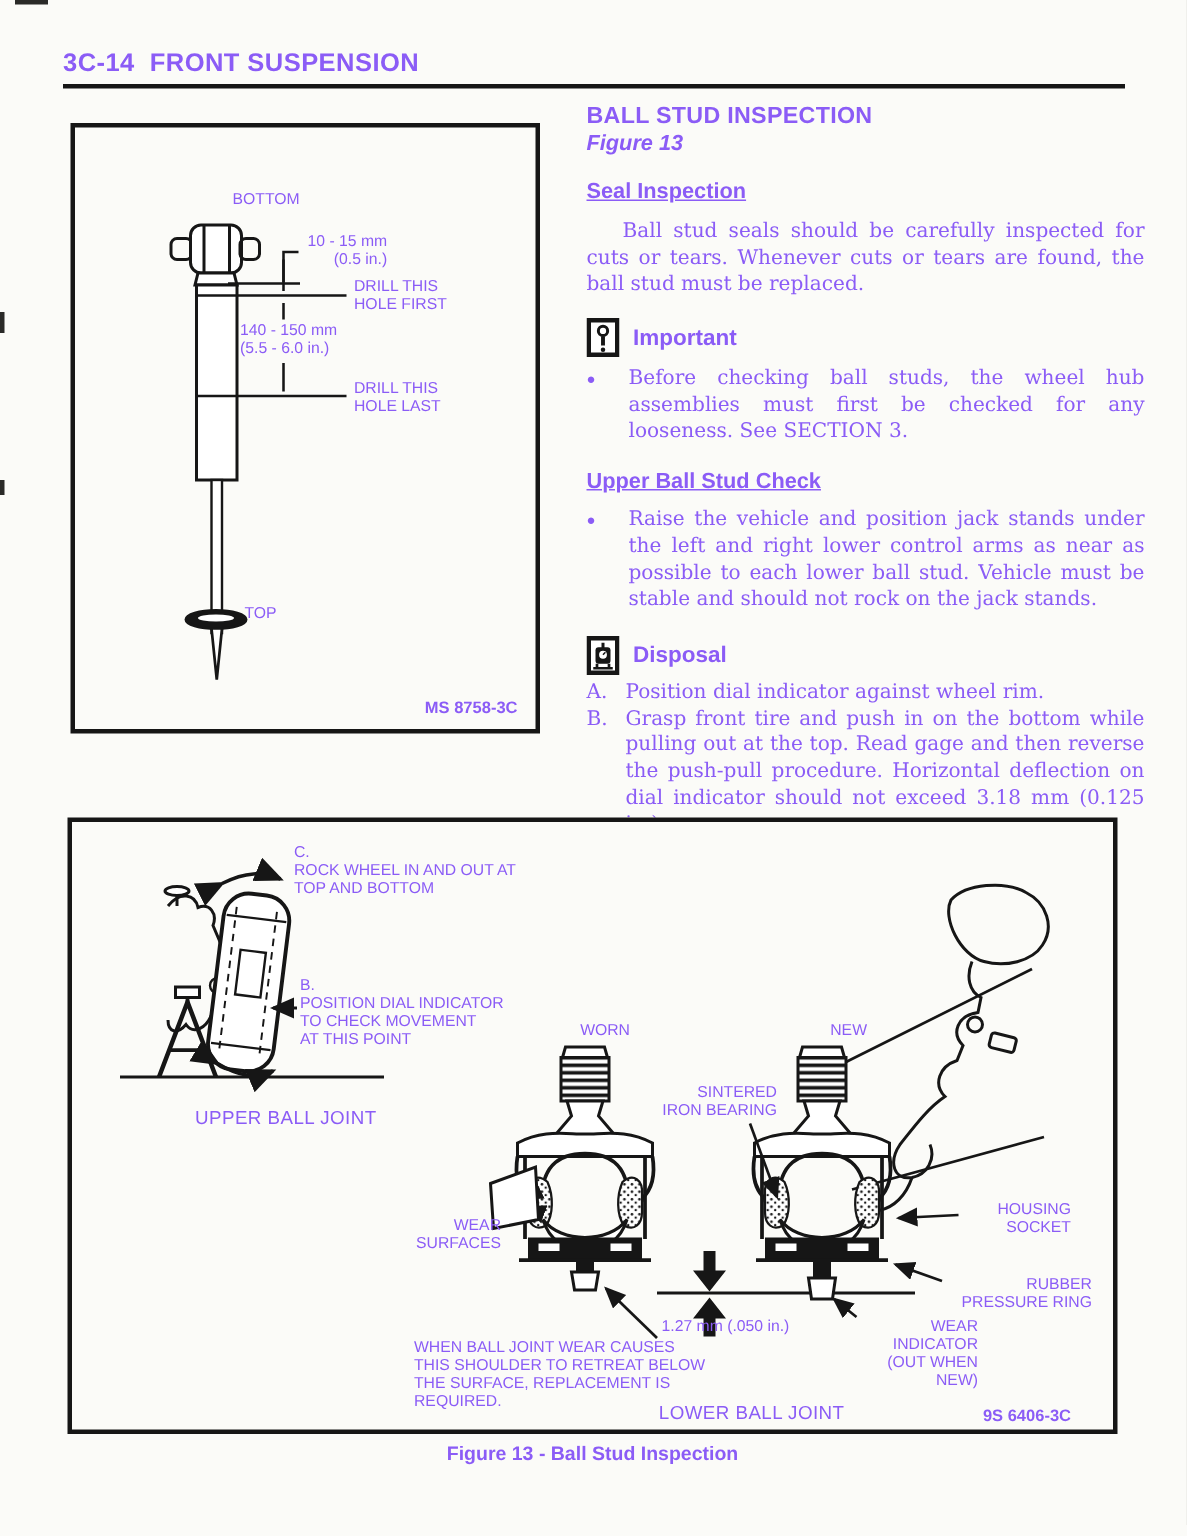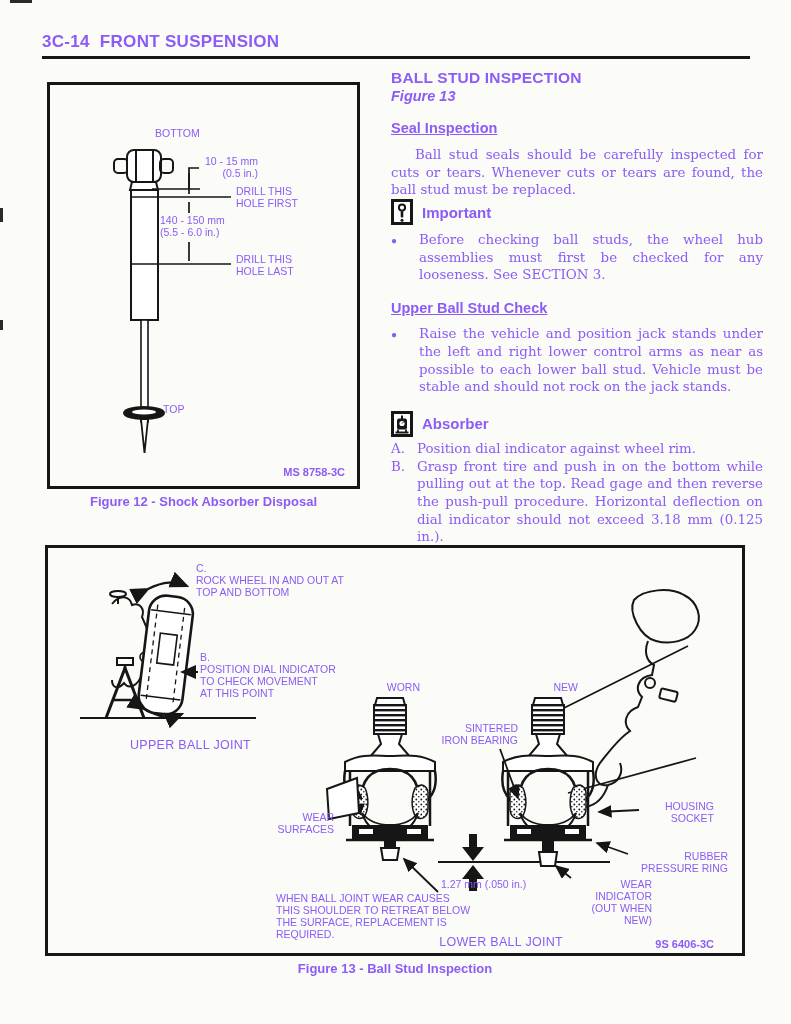--- a/index.html
+++ b/index.html
@@ -30,21 +30,21 @@
   #fig13-caption{left:45px; top:961px; width:700px;}
 
   
   .article{position:absolute; left:391px; top:69px; width:372px;}
   .a-title{font-size:15.5px; font-weight:bold; margin:0; letter-spacing:.2px;}
   .a-figref{font-size:14.5px; font-weight:bold; font-style:italic; margin:1px 0 12px 0;}
   .a-h2{font-size:14.5px; font-weight:bold; margin:16px 0 0 0;text-decoration:underline;}
   .serif{font-family:"DejaVu Serif","Liberation Serif",serif; font-size:13.4px;
          line-height:1.32; text-align:justify;}
   .a-para{margin:10px 0 0 0; text-indent:24px;}
-  .icon-head{display:flex; align-items:center; gap:9px; }
+  .icon-head{display:flex; align-items:center; gap:9px; margin-top:13px;}
   .icon-head .ih-label{font-size:15px; font-weight:bold;}
   .gm-icon{width:22px; height:26px; flex:0 0 auto;}
   .bullet-row{display:flex; margin-top:6px;}
   .bullet-dot{width:28px; flex:0 0 auto; font-size:10px; padding-top:4px;}
   .bullet-text{flex:1;}
   .alpha-list{margin-top:3px;}
   .alpha-item{display:flex;}
   .alpha-label{width:26px; flex:0 0 auto;}
   .alpha-text{flex:1;}
 </style>
@@ -96,21 +96,20 @@
 (0.5 in.)</div>
     <div class="flabel" style="left:186px; top:100px;">DRILL THIS
 HOLE FIRST</div>
     <div class="flabel" style="left:110px; top:129px;">140 - 150 mm
 (5.5 - 6.0 in.)</div>
     <div class="flabel" style="left:186px; top:168px;">DRILL THIS
 HOLE LAST</div>
     <div class="flabel" style="left:113px; top:318px;">TOP</div>
     <div class="partcode" style="right:12px; top:381px;">MS 8758-3C</div>
   </div>
-  <div class="caption" id="fig12-caption">Figure 12 - Shock Absorber Disposal</div>
 
   <div class="article">
     <h1 class="a-title">BALL STUD INSPECTION</h1>
     <div class="a-figref">Figure 13</div>
 
     <h2 class="a-h2">Seal Inspection</h2>
     <p class="serif a-para">Ball stud seals should be carefully inspected for cuts or tears.  Whenever cuts or tears are found, the ball stud must be replaced.</p>
 
     <div class="icon-head">
       <svg class="gm-icon" viewBox="0 0 22 26">
@@ -134,21 +133,21 @@
 
     <div class="icon-head" style="margin-top:15px;">
       <svg class="gm-icon" viewBox="0 0 22 26">
         <rect x="1.5" y="1.5" width="19" height="23" fill="#fff" stroke="#161616" stroke-width="3"></rect>
         <path d="M11,4.5 L11,8" stroke="#161616" stroke-width="2"></path>
         <rect x="6" y="7.5" width="10" height="11" rx="2" fill="#161616"></rect>
         <circle cx="11" cy="12.5" r="2.6" fill="#fff"></circle>
         <path d="M11,12.5 L12.6,10.8" stroke="#161616" stroke-width="1"></path>
         <path d="M7,18.5 L7,21 M15,18.5 L15,21 M4.5,21.5 L17.5,21.5" stroke="#161616" stroke-width="1.8"></path>
       </svg>
-      <span class="ih-label">Absorber</span>
+      <span class="ih-label">Disposal</span>
     </div>
     <div class="alpha-list serif">
       <div class="alpha-item">
         <span class="alpha-label">A.</span>
         <span class="alpha-text">Position dial indicator against wheel rim.</span>
       </div>
       <div class="alpha-item">
         <span class="alpha-label">B.</span>
         <span class="alpha-text">Grasp front tire and push in on the bottom while pulling out at the top.  Read gage and then reverse the push-pull procedure.  Horizontal deflection on dial indicator should not exceed 3.18 mm (0.125 in.).</span>
       </div>

